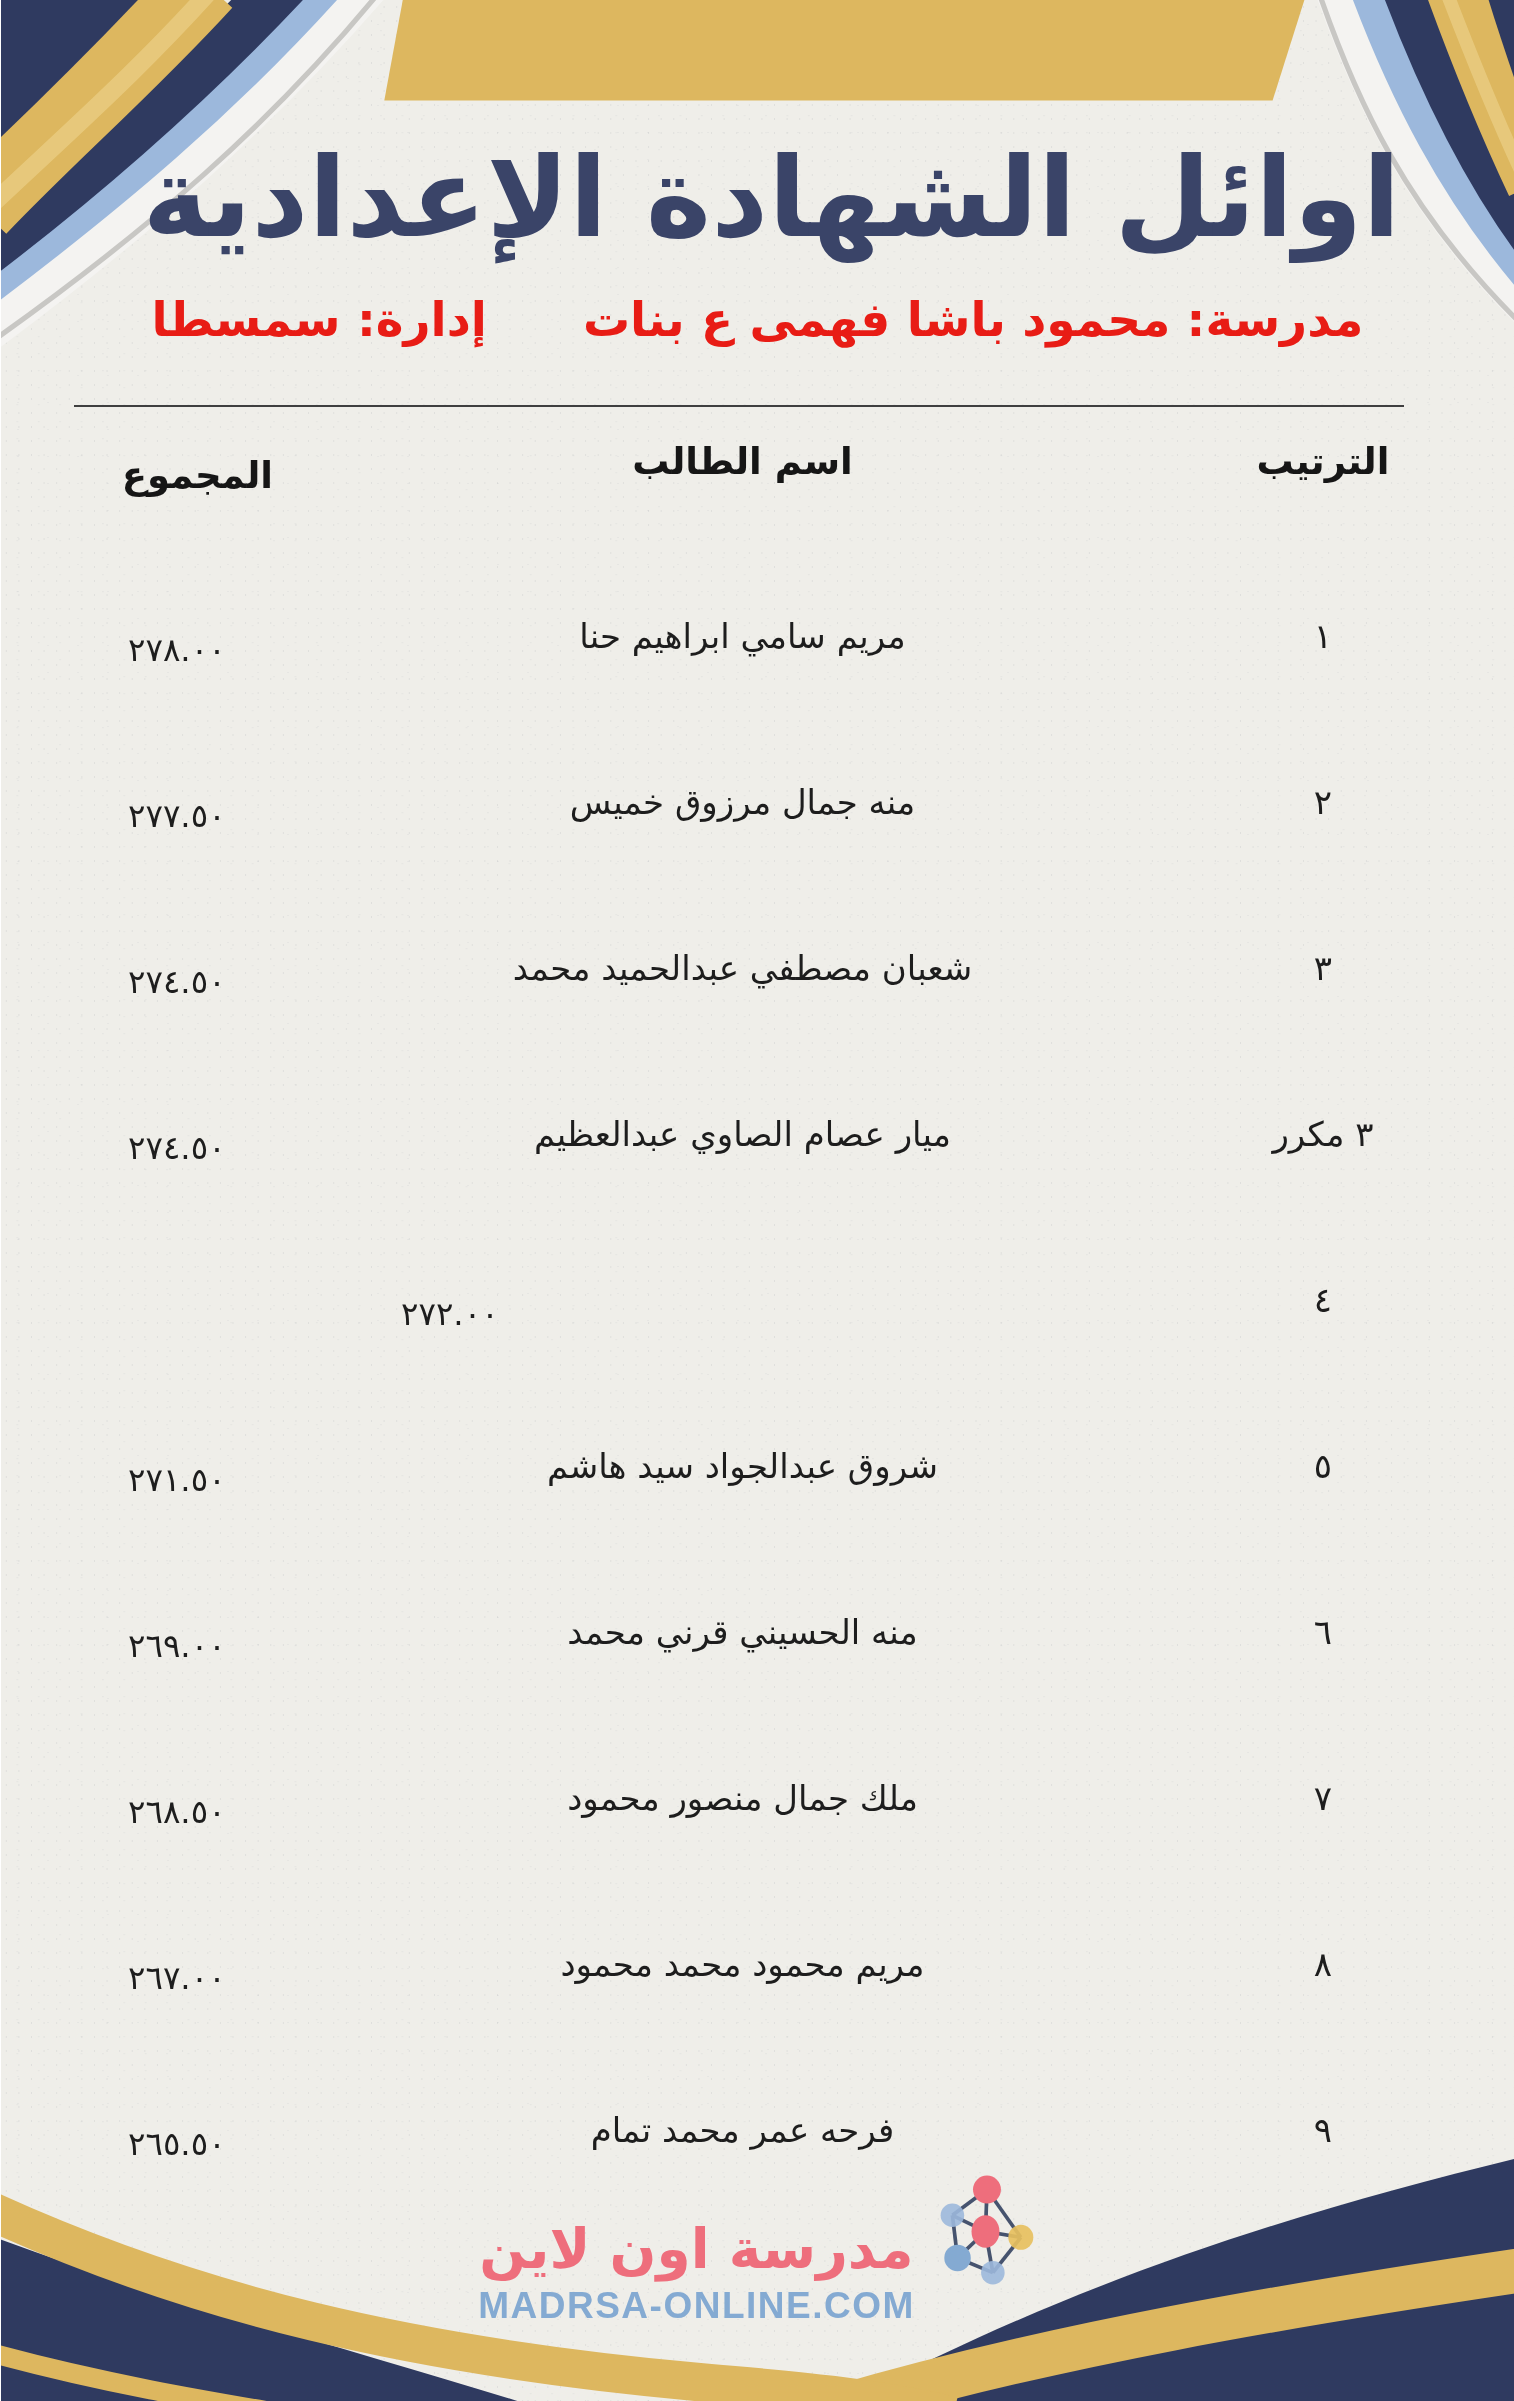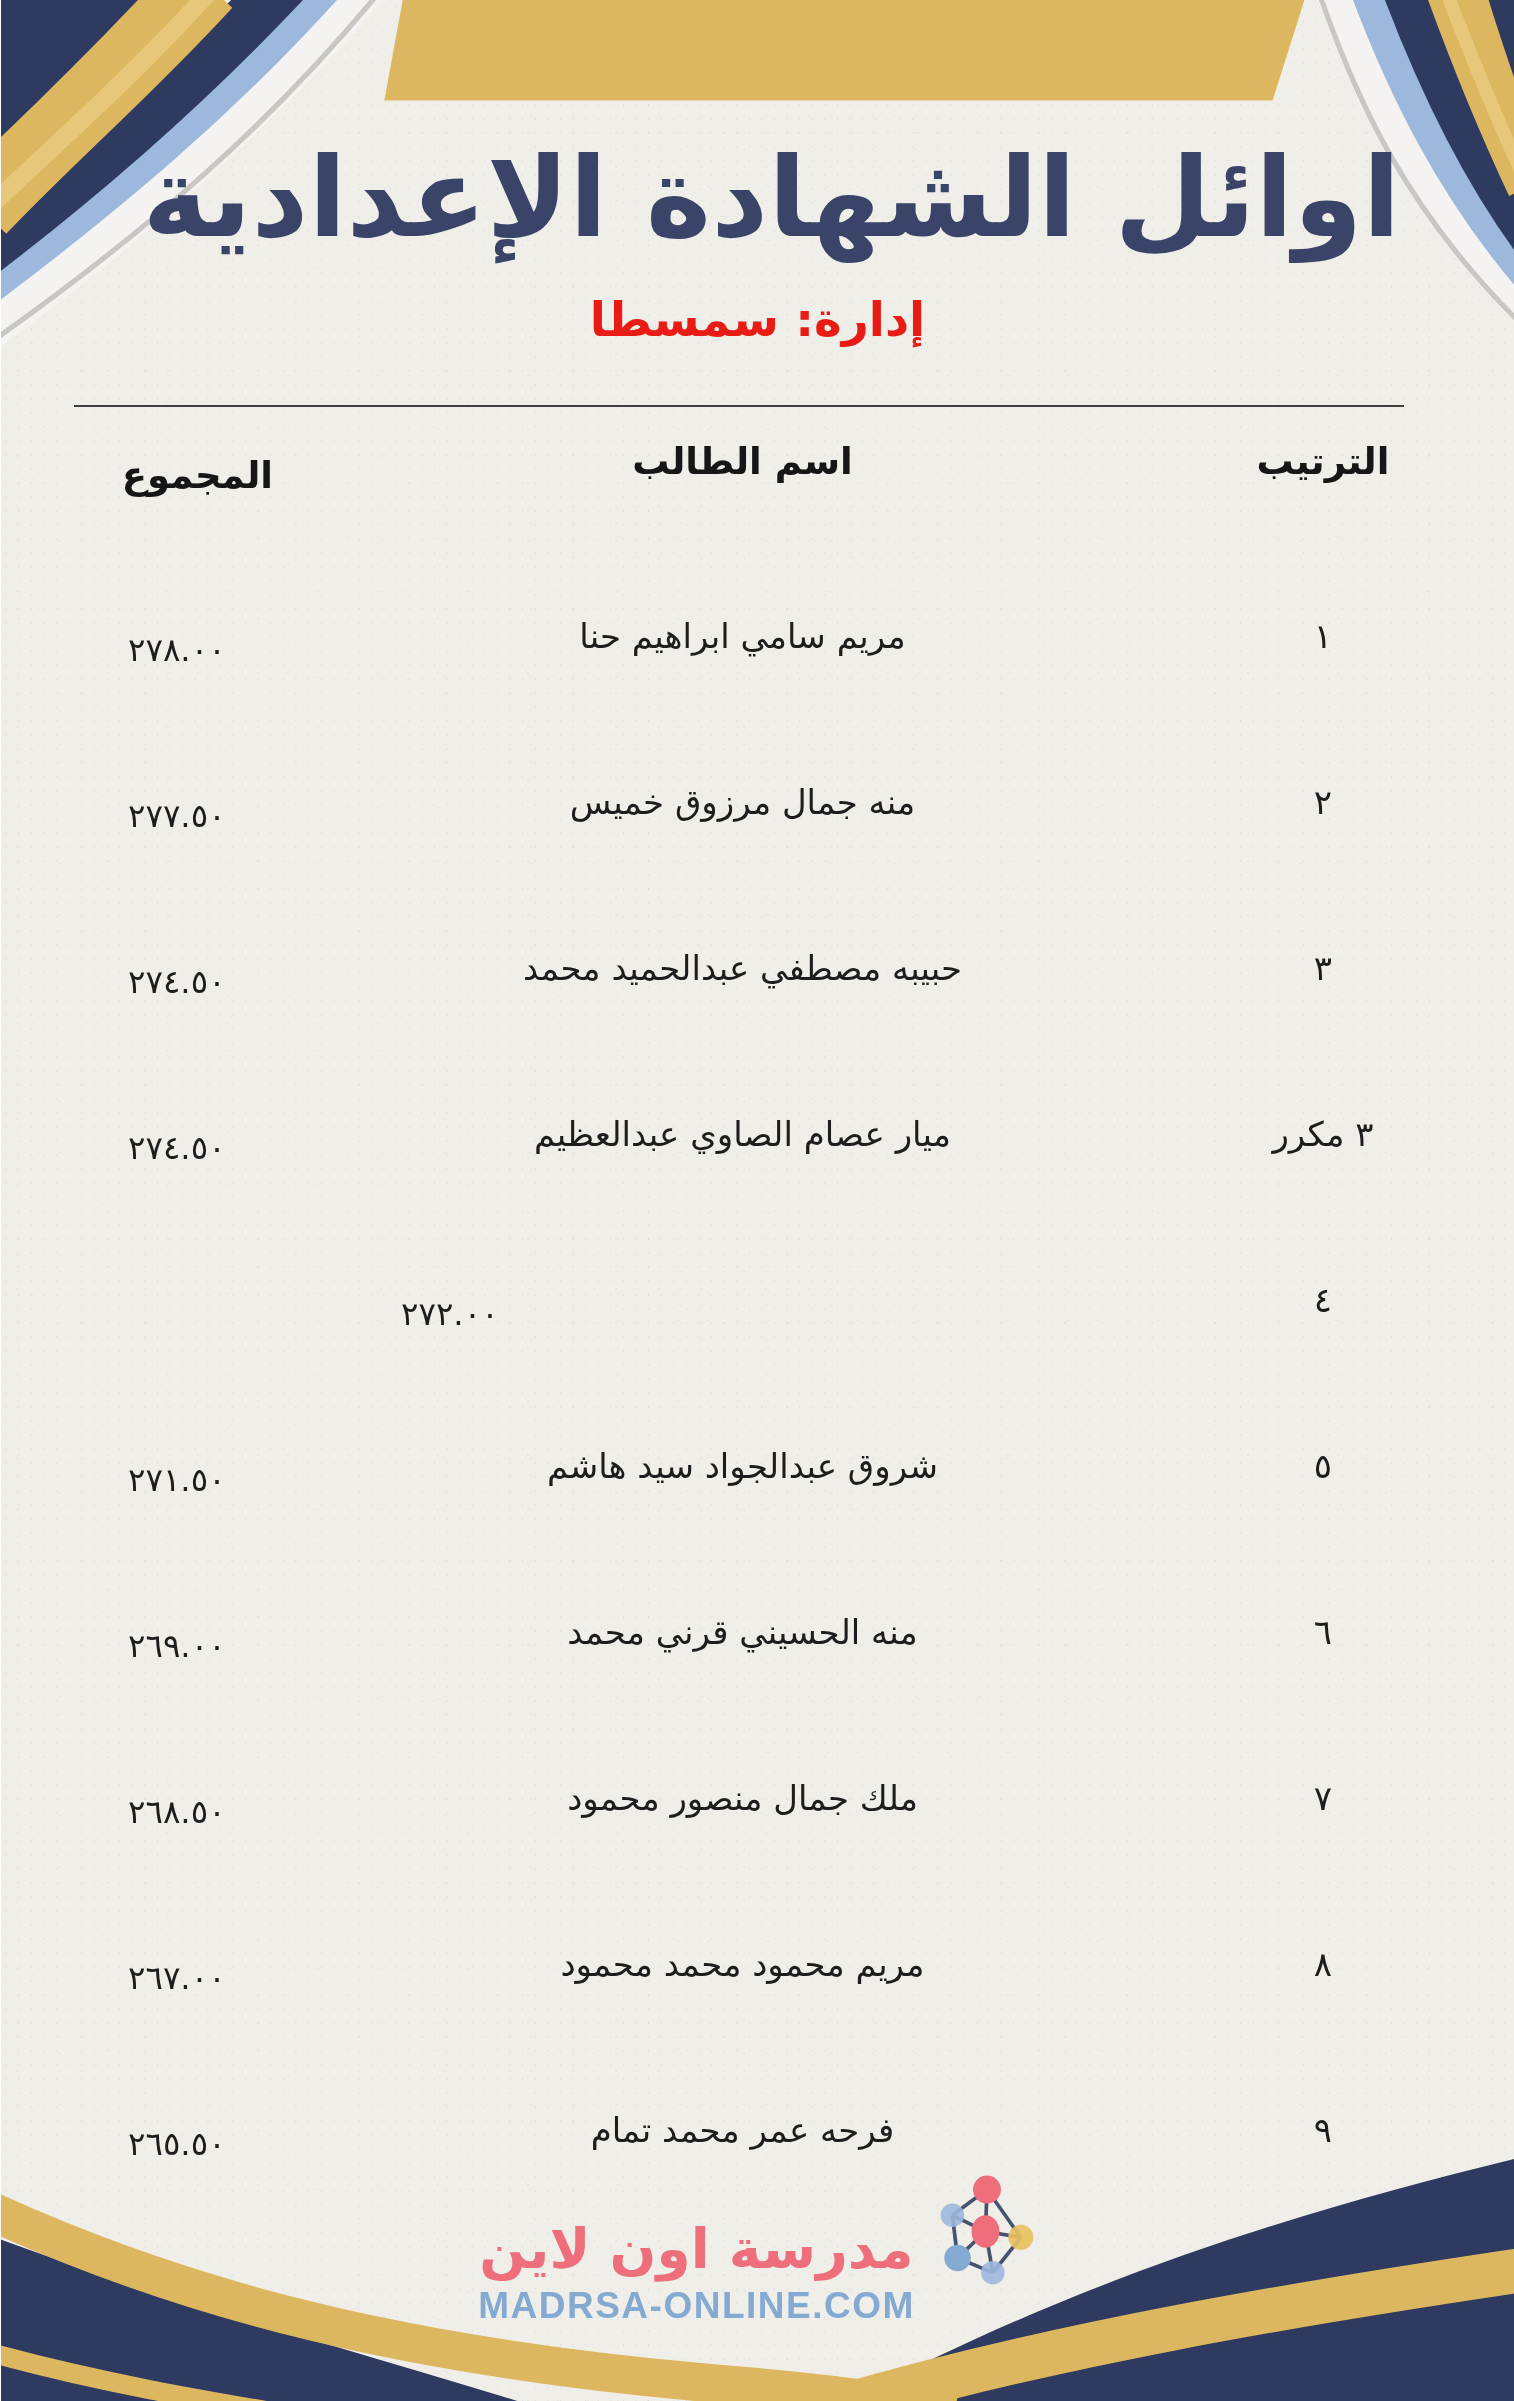--- a/index.html
+++ b/index.html
@@ -100,20 +100,21 @@
     <path d="M2080,95 C1790,165 1480,255 1150,430 L2080,430 Z" fill="#2f3a60"></path>
     <path d="M-30,200 C180,280 420,345 700,430 L-30,430 Z" fill="#2f3a60"></path>
     <path d="M2080,250 C1740,300 1420,355 1130,440" stroke="#ddb75f" stroke-width="60" fill="none"></path>
     <path d="M-30,165 C260,300 560,370 950,405 C1080,416 1180,425 1290,450" stroke="#ddb75f" stroke-width="52" fill="none"></path>
     <path d="M-30,360 C130,405 280,430 430,455" stroke="#ddb75f" stroke-width="26" fill="none"></path>
   </svg>
 
   <div class="title">اوائل الشهادة الإعدادية</div>
 
   <div class="subtitle">
+    <span>مدرسة: محمود باشا فهمى ع بنات</span>
     <span>إدارة: سمسطا</span>
   </div>
 
   <div class="divider"></div>
 
   <div>
     <div class="thead">
       <div class="cell rank">الترتيب</div>
       <div class="cell name">اسم الطالب</div>
       <div class="cell total">المجموع</div>
@@ -124,21 +125,21 @@
           <div class="cell name">مريم سامي ابراهيم حنا</div>
           <div class="cell total">٢٧٨.٠٠</div>
         </div>
         <div class="row">
           <div class="cell rank">٢</div>
           <div class="cell name">منه جمال مرزوق خميس</div>
           <div class="cell total">٢٧٧.٥٠</div>
         </div>
         <div class="row">
           <div class="cell rank">٣</div>
-          <div class="cell name">حبيبه مصطفي عبدالحميد محمد</div>
+          <div class="cell name">شعبان مصطفي عبدالحميد محمد</div>
           <div class="cell total">٢٧٤.٥٠</div>
         </div>
         <div class="row">
           <div class="cell rank">٣ مكرر</div>
           <div class="cell name">ميار عصام الصاوي عبدالعظيم</div>
           <div class="cell total">٢٧٤.٥٠</div>
         </div>
         <div class="row">
           <div class="cell rank">٤</div>
           <div class="cell total">٢٧٢.٠٠</div>

